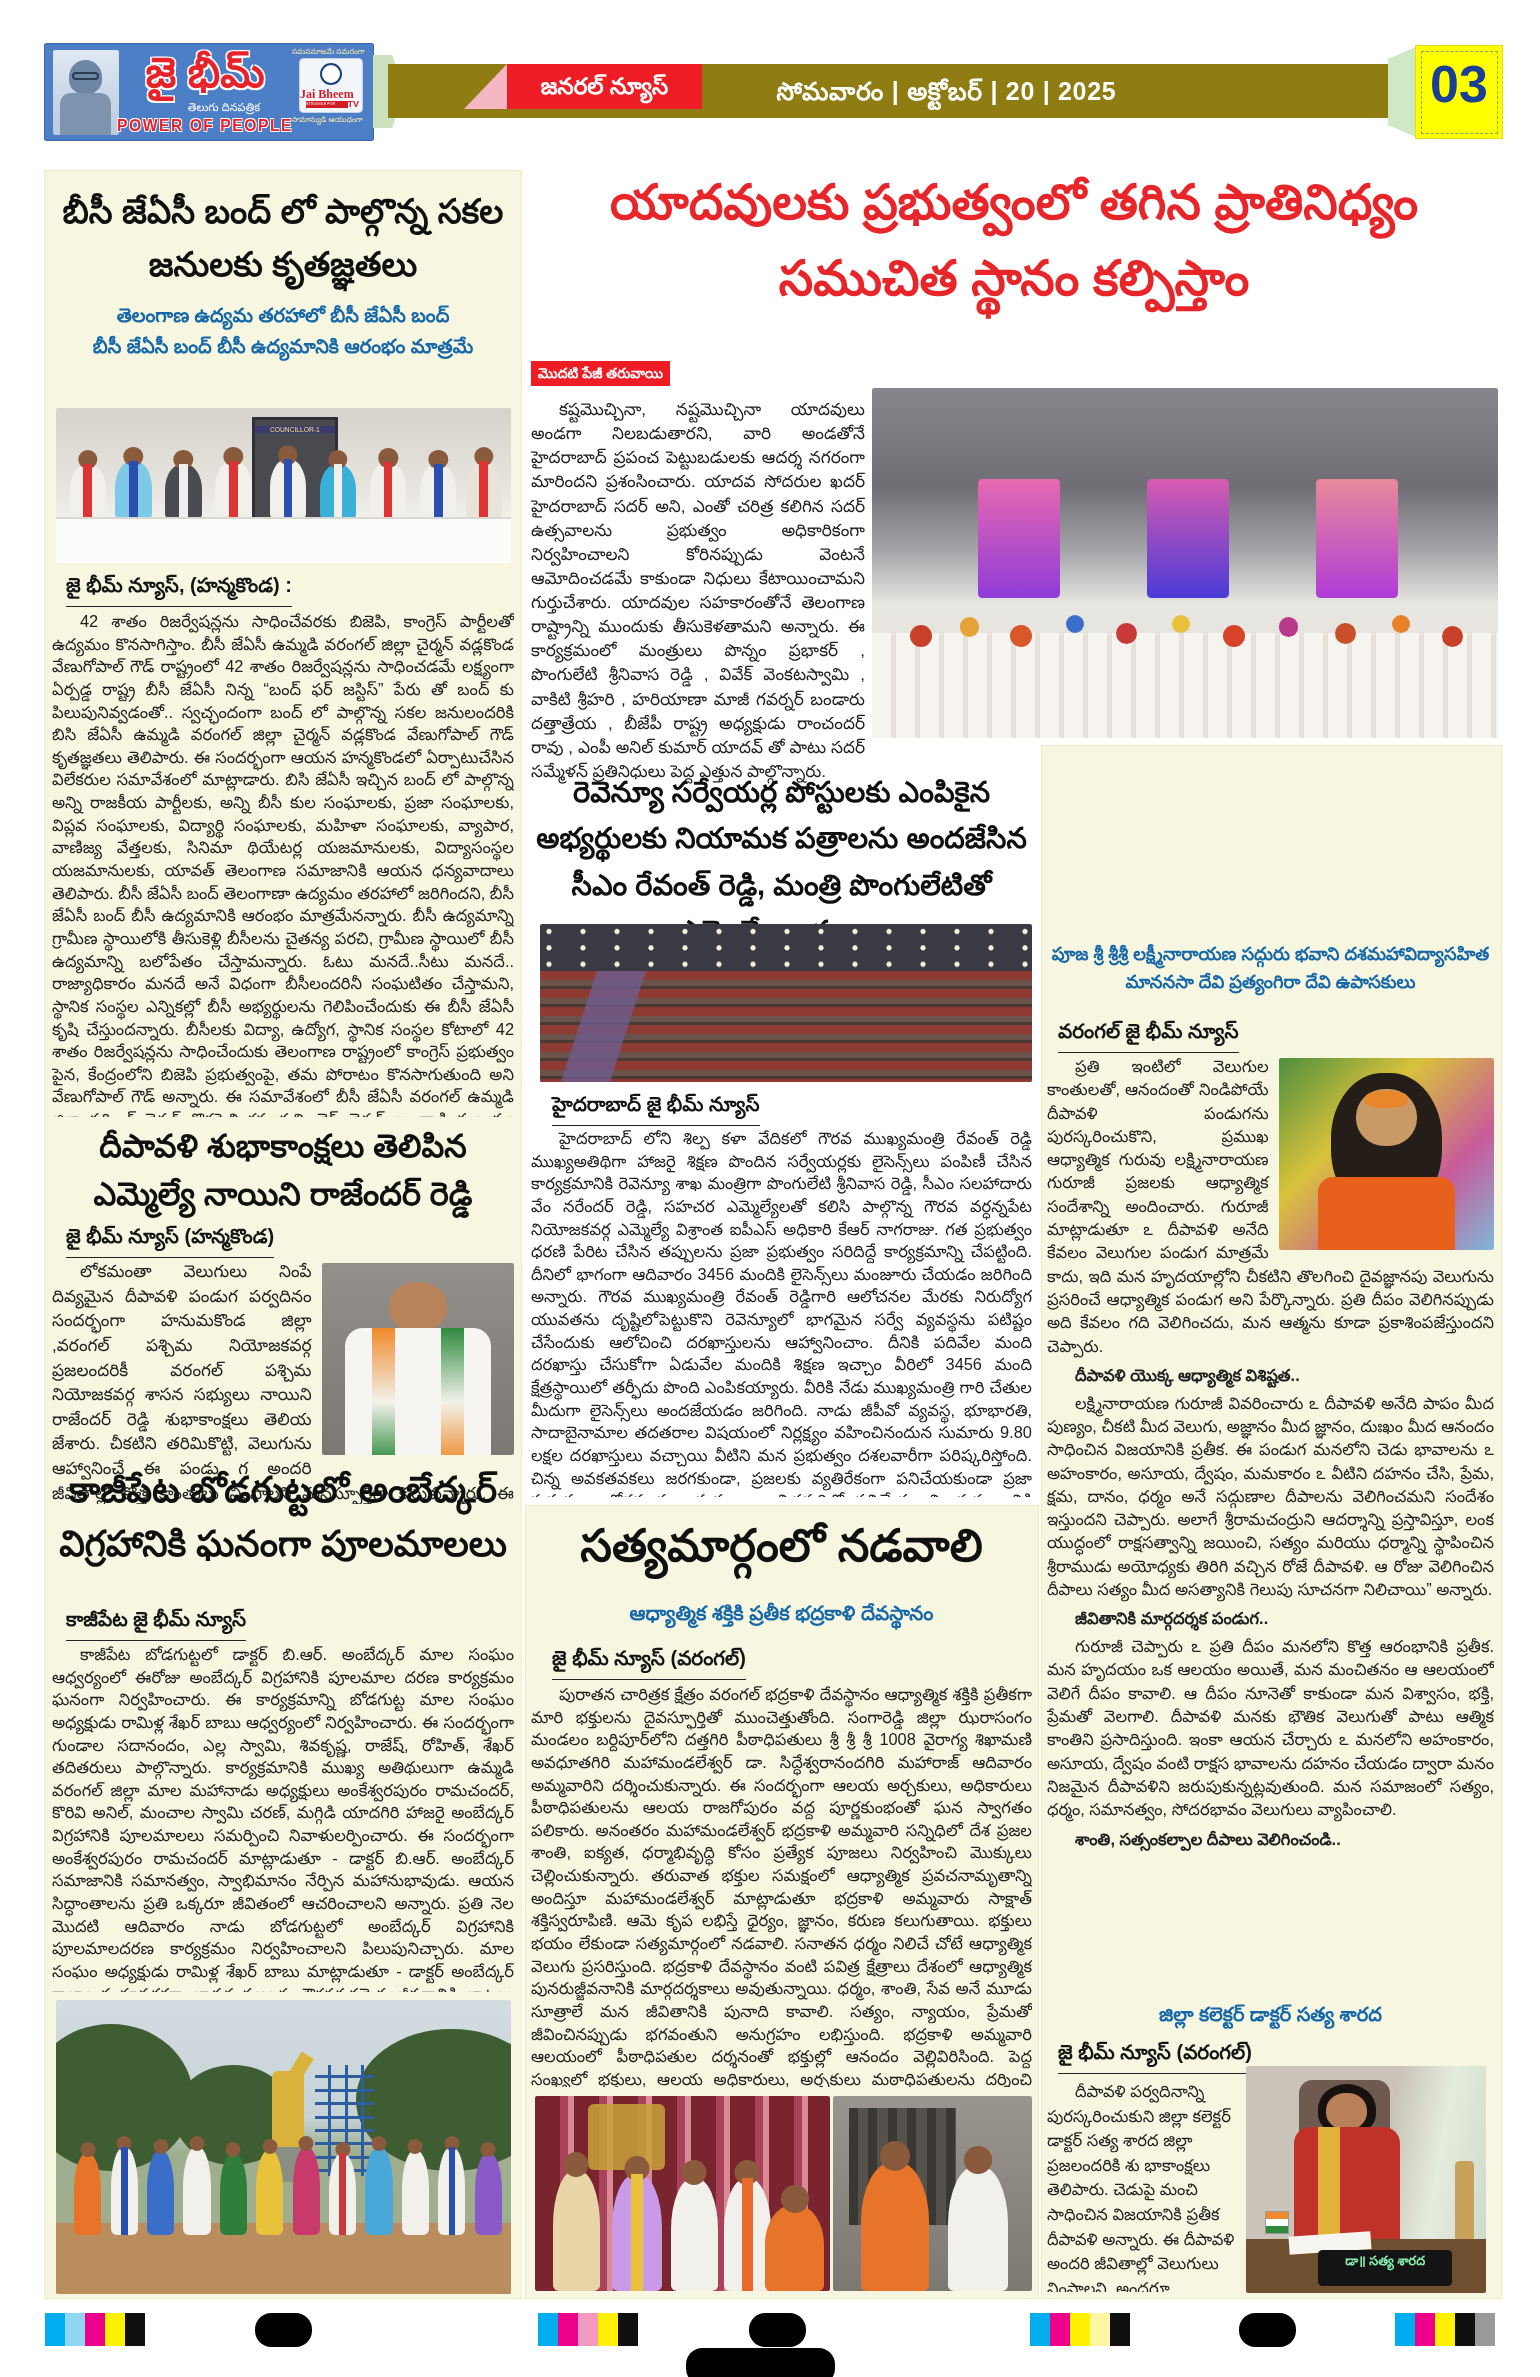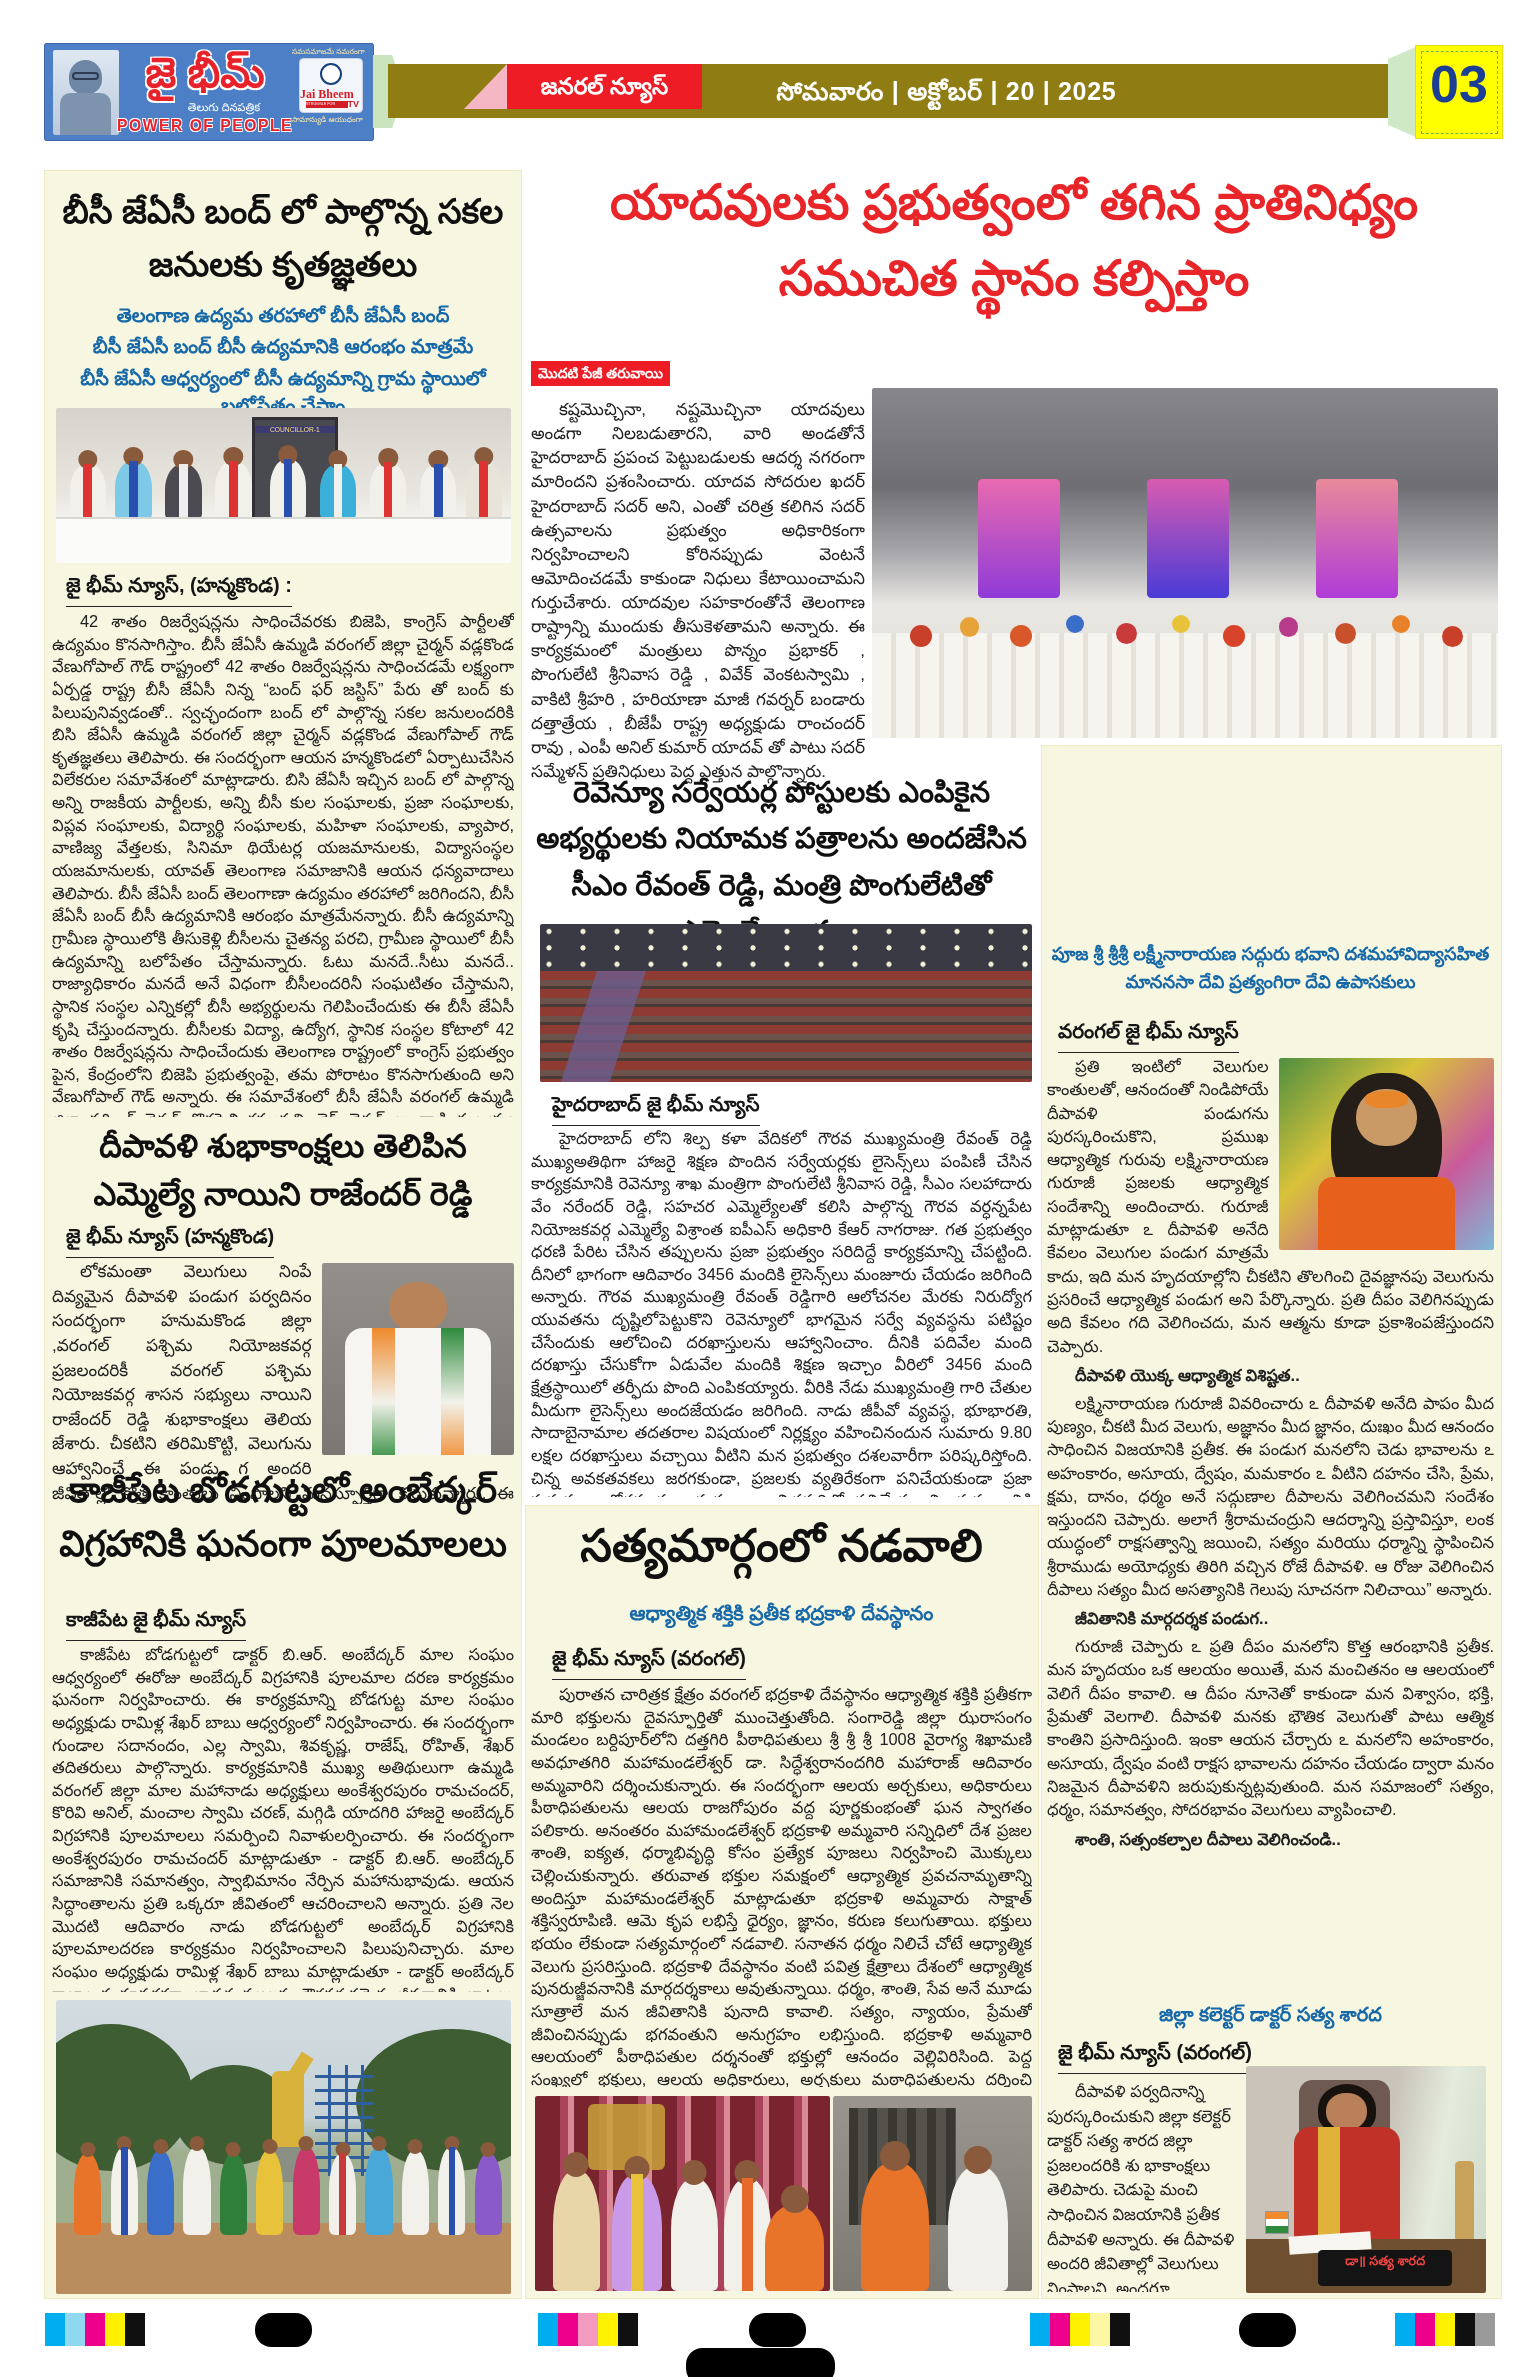--- a/index.html
+++ b/index.html
@@ -117,21 +117,21 @@
   .ph-coll .hair{position:absolute;left:30%;top:8%;width:24%;height:22%;border-radius:50% 50% 40% 40%;background:#17120e;}
   .ph-coll .face{position:absolute;left:33.5%;top:12%;width:17%;height:16%;border-radius:48%;background:#b9805a;}
   .ph-coll .saree{position:absolute;left:20%;top:27%;width:44%;height:50%;border-radius:16.4px 16.4px 0 0;background:#c03228;}
   .ph-coll .sash{position:absolute;left:30%;top:27%;width:9%;height:50%;background:#e0b23a;}
   .ph-coll .pillar{position:absolute;right:5%;bottom:24%;width:8%;height:34%;background:#c8a25a;border-radius:4.5px 4.5px 1.5px 1.5px;}
   .ph-coll .desk{position:absolute;left:0;bottom:0;width:100%;height:24%;background:#6e4f30;}
   .ph-coll .paper{position:absolute;left:18%;bottom:18%;width:34%;height:8%;background:#f6f5ef;transform:rotate(-4deg);}
   .ph-coll .flag{position:absolute;left:8%;bottom:26%;width:10%;height:10%;
       background:linear-gradient(#f08a2c 0 33%,#fff 33% 66%,#2e8b3d 66%);border:0.7px solid #999;}
   .ph-coll .nameplate{position:absolute;left:30%;bottom:3%;width:56%;height:16%;background:#141414;border-radius:4.5px;
-      color:#ef4444;font-size:12.7px;font-weight:700;text-align:center;line-height:1.2;padding-top:4.5px;}
+      color:#86efac;font-size:12.7px;font-weight:700;text-align:center;line-height:1.2;padding-top:4.5px;}
 
   
   .pm{position:absolute;top:2313px;height:33px;}
   .pm i{display:inline-block;width:20px;height:33px;margin:0;}
   .blob{position:absolute;background:#000;border-radius:16.4px;}
   .c-cy{background:#00aeef}.c-lcy{background:#8fd8f0}.c-mg{background:#ec008c}.c-pk{background:#f49ac1}
   .c-ye{background:#fff200}.c-lye{background:#fdf6a3}.c-bk{background:#101010}.c-gy{background:#9a9a9a}
 </style>
 </head>
 <body>
@@ -193,21 +193,20 @@
     <span class="dot" style="left:74%;bottom:27%;width:21px;height:21px;background:#c8502a;"></span>
     <span class="dot" style="left:83%;bottom:30%;width:18px;height:18px;background:#e8822a;"></span>
     <span class="dot" style="left:91%;bottom:26%;width:21px;height:21px;background:#c8402a;"></span>
   </div>
 
   <div class="panel" style="left:44px;top:170px;width:478px;height:2129px;"></div>
 
   <div class="hl-black" style="left:52px;top:185px;width:462px;height:112px;font-size:34px;line-height:1.55;">బీసీ జేఏసీ బంద్ లో పాల్గొన్న సకల జనులకు కృతజ్ఞతలు</div>
   <div class="sub-blue" style="left:52px;top:304px;width:462px;height:30px;font-size:19.4px;">తెలంగాణ ఉద్యమ తరహాలో బీసీ జేఏసీ బంద్</div>
   <div class="sub-blue" style="left:52px;top:335px;width:462px;height:30px;font-size:19.4px;">బీసీ జేఏసీ బంద్ బీసీ ఉద్యమానికి ఆరంభం మాత్రమే</div>
-  <div class="sub-blue" style="left:52px;top:367px;width:462px;height:33px;font-size:19.4px;">బీసీ జేఏసీ ఆధ్వర్యంలో బీసీ ఉద్యమాన్ని గ్రామ స్థాయిలో బలోపేతం చేస్తాం</div>
 
   <div class="photo ph-press" style="left:56px;top:408px;width:455px;height:155px;">
     <div class="door">
       <div class="door-label">COUNCILLOR-1</div>
     </div>
     <div class="man" style="left:3%;bottom:28%;width:8%;height:36%;--hs:19.4px;background:#f2f0ea;--scarf:#d33;">
         <b></b>
       </div>
     <div class="man" style="left:13%;bottom:28%;width:8%;height:38%;--hs:19.4px;background:#7ec8e8;--scarf:#2a4fae;">
         <b></b>

